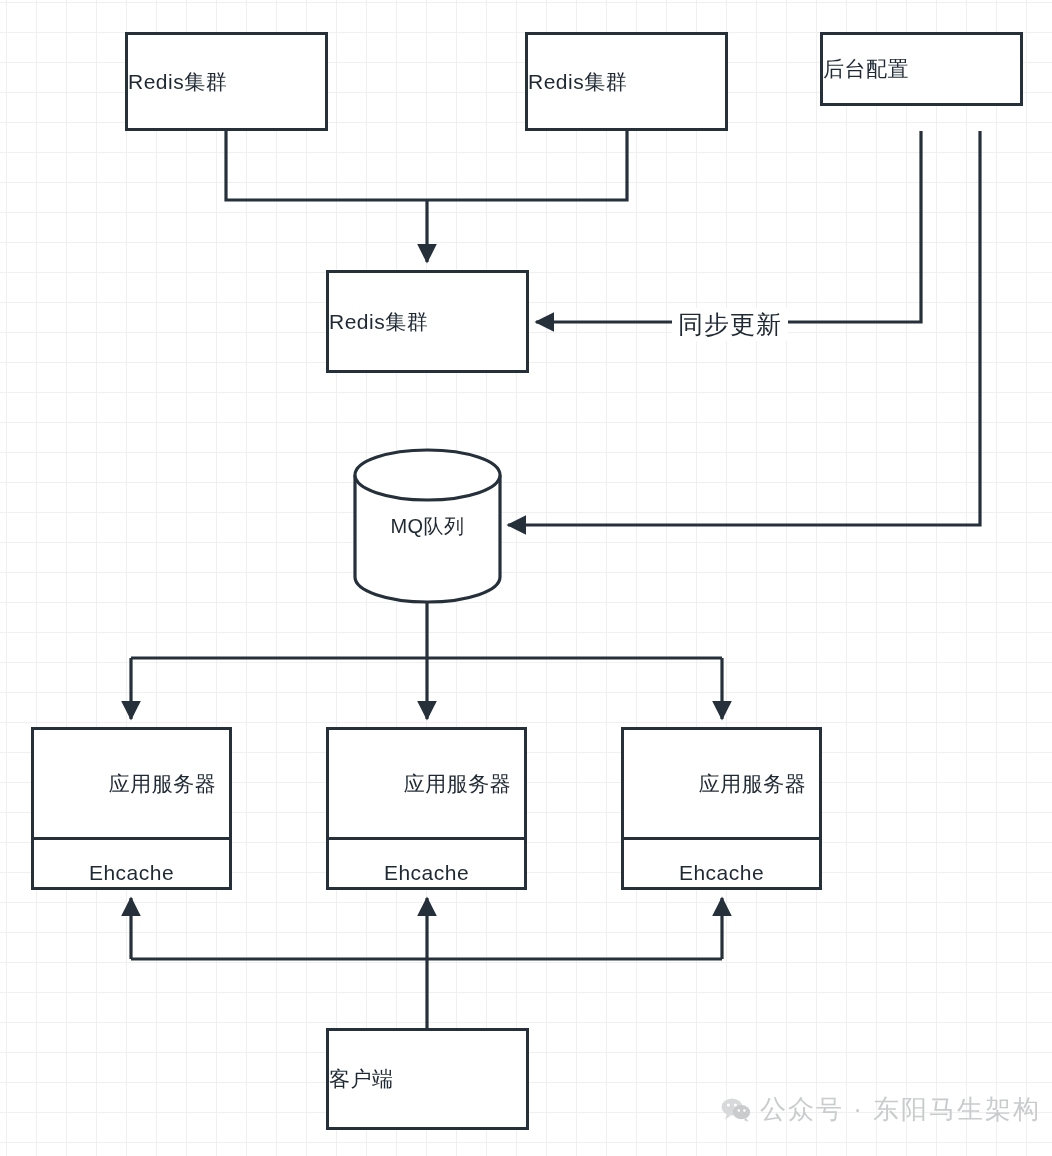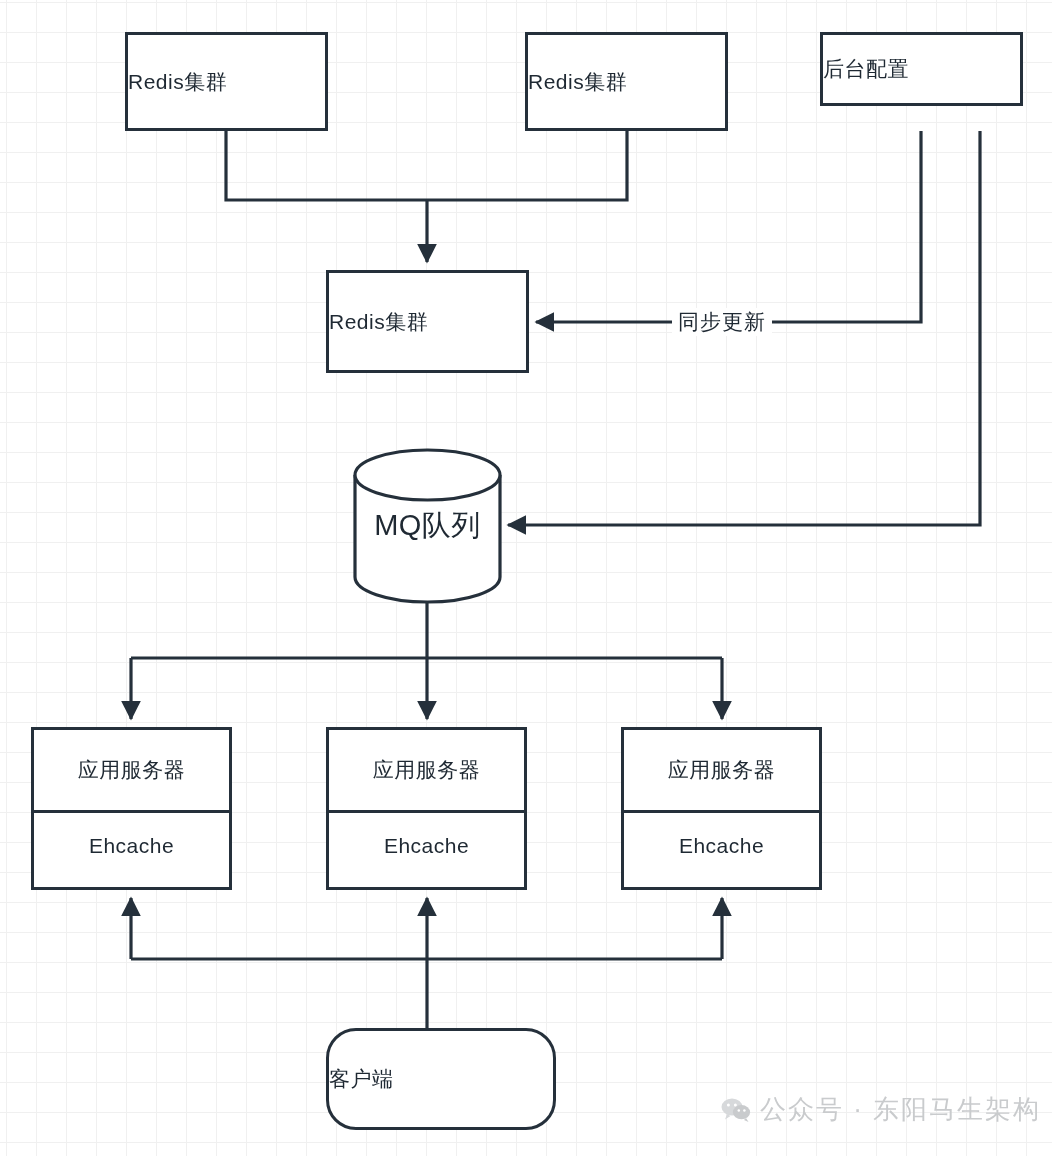--- a/index.html
+++ b/index.html
@@ -50,47 +50,48 @@
   .node .cell-bottom {
     box-sizing: border-box;
     width: 100%;
     display: flex;
     align-items: center;
     justify-content: center;
     font-size: 21px;
     color: #1f2933;
   }
   .node .cell-top {
-    height: 80px;
+    height: 107px;
+    margin-left: 31px;
   }
   .node .cell-bottom {
     height: 69px;
     border-top: 3px solid #25303b;
   }
   .cylinder {
     position: absolute;
   }
   .cylinder .cyl-label {
     position: absolute;
     left: 0;
     top: 0;
     width: 100%;
     height: 100%;
     display: flex;
     align-items: center;
     justify-content: center;
-    font-size: 29px;
+    font-size: 20px;
     color: #1f2933;
     letter-spacing: 0.5px;
   }
   .edge-label {
     position: absolute;
     background: #ffffff;
     color: #1f2933;
-    font-size: 21px;
+    font-size: 25px;
     letter-spacing: 1px;
     padding: 0 6px;
     white-space: nowrap;
   }
   .watermark {
     position: absolute;
     display: flex;
     align-items: center;
     gap: 9px;
     color: #c9cbcd;
@@ -184,21 +185,21 @@
 
   <div class="node split" style="left:621px; top:727px; width:201px; height:163px;">
     <div class="cell-top">
       <span>应用服务器</span>
     </div>
     <div class="cell-bottom">
       <span>Ehcache</span>
     </div>
   </div>
 
-  <div class="node" style="left:326px; top:1028px; width:230px; height:102px;border-radius:30px;">
+  <div class="node" style="left:326px; top:1028px; width:203px; height:102px;">
     <span>客户端</span>
   </div>
 
   <div class="watermark" style="left:721px; top:1092px;">
     <span>
       <svg width="30" height="26" viewBox="0 0 30 26">
         <ellipse cx="11" cy="10" rx="10.5" ry="8.6" fill="#d7d9db"></ellipse>
         <path d="M 6 17 L 4 22.5 L 9.5 19 Z" fill="#d7d9db"></path>
         <circle cx="7.4" cy="8" r="1.5" fill="#ffffff"></circle>
         <circle cx="14.4" cy="8" r="1.5" fill="#ffffff"></circle>

